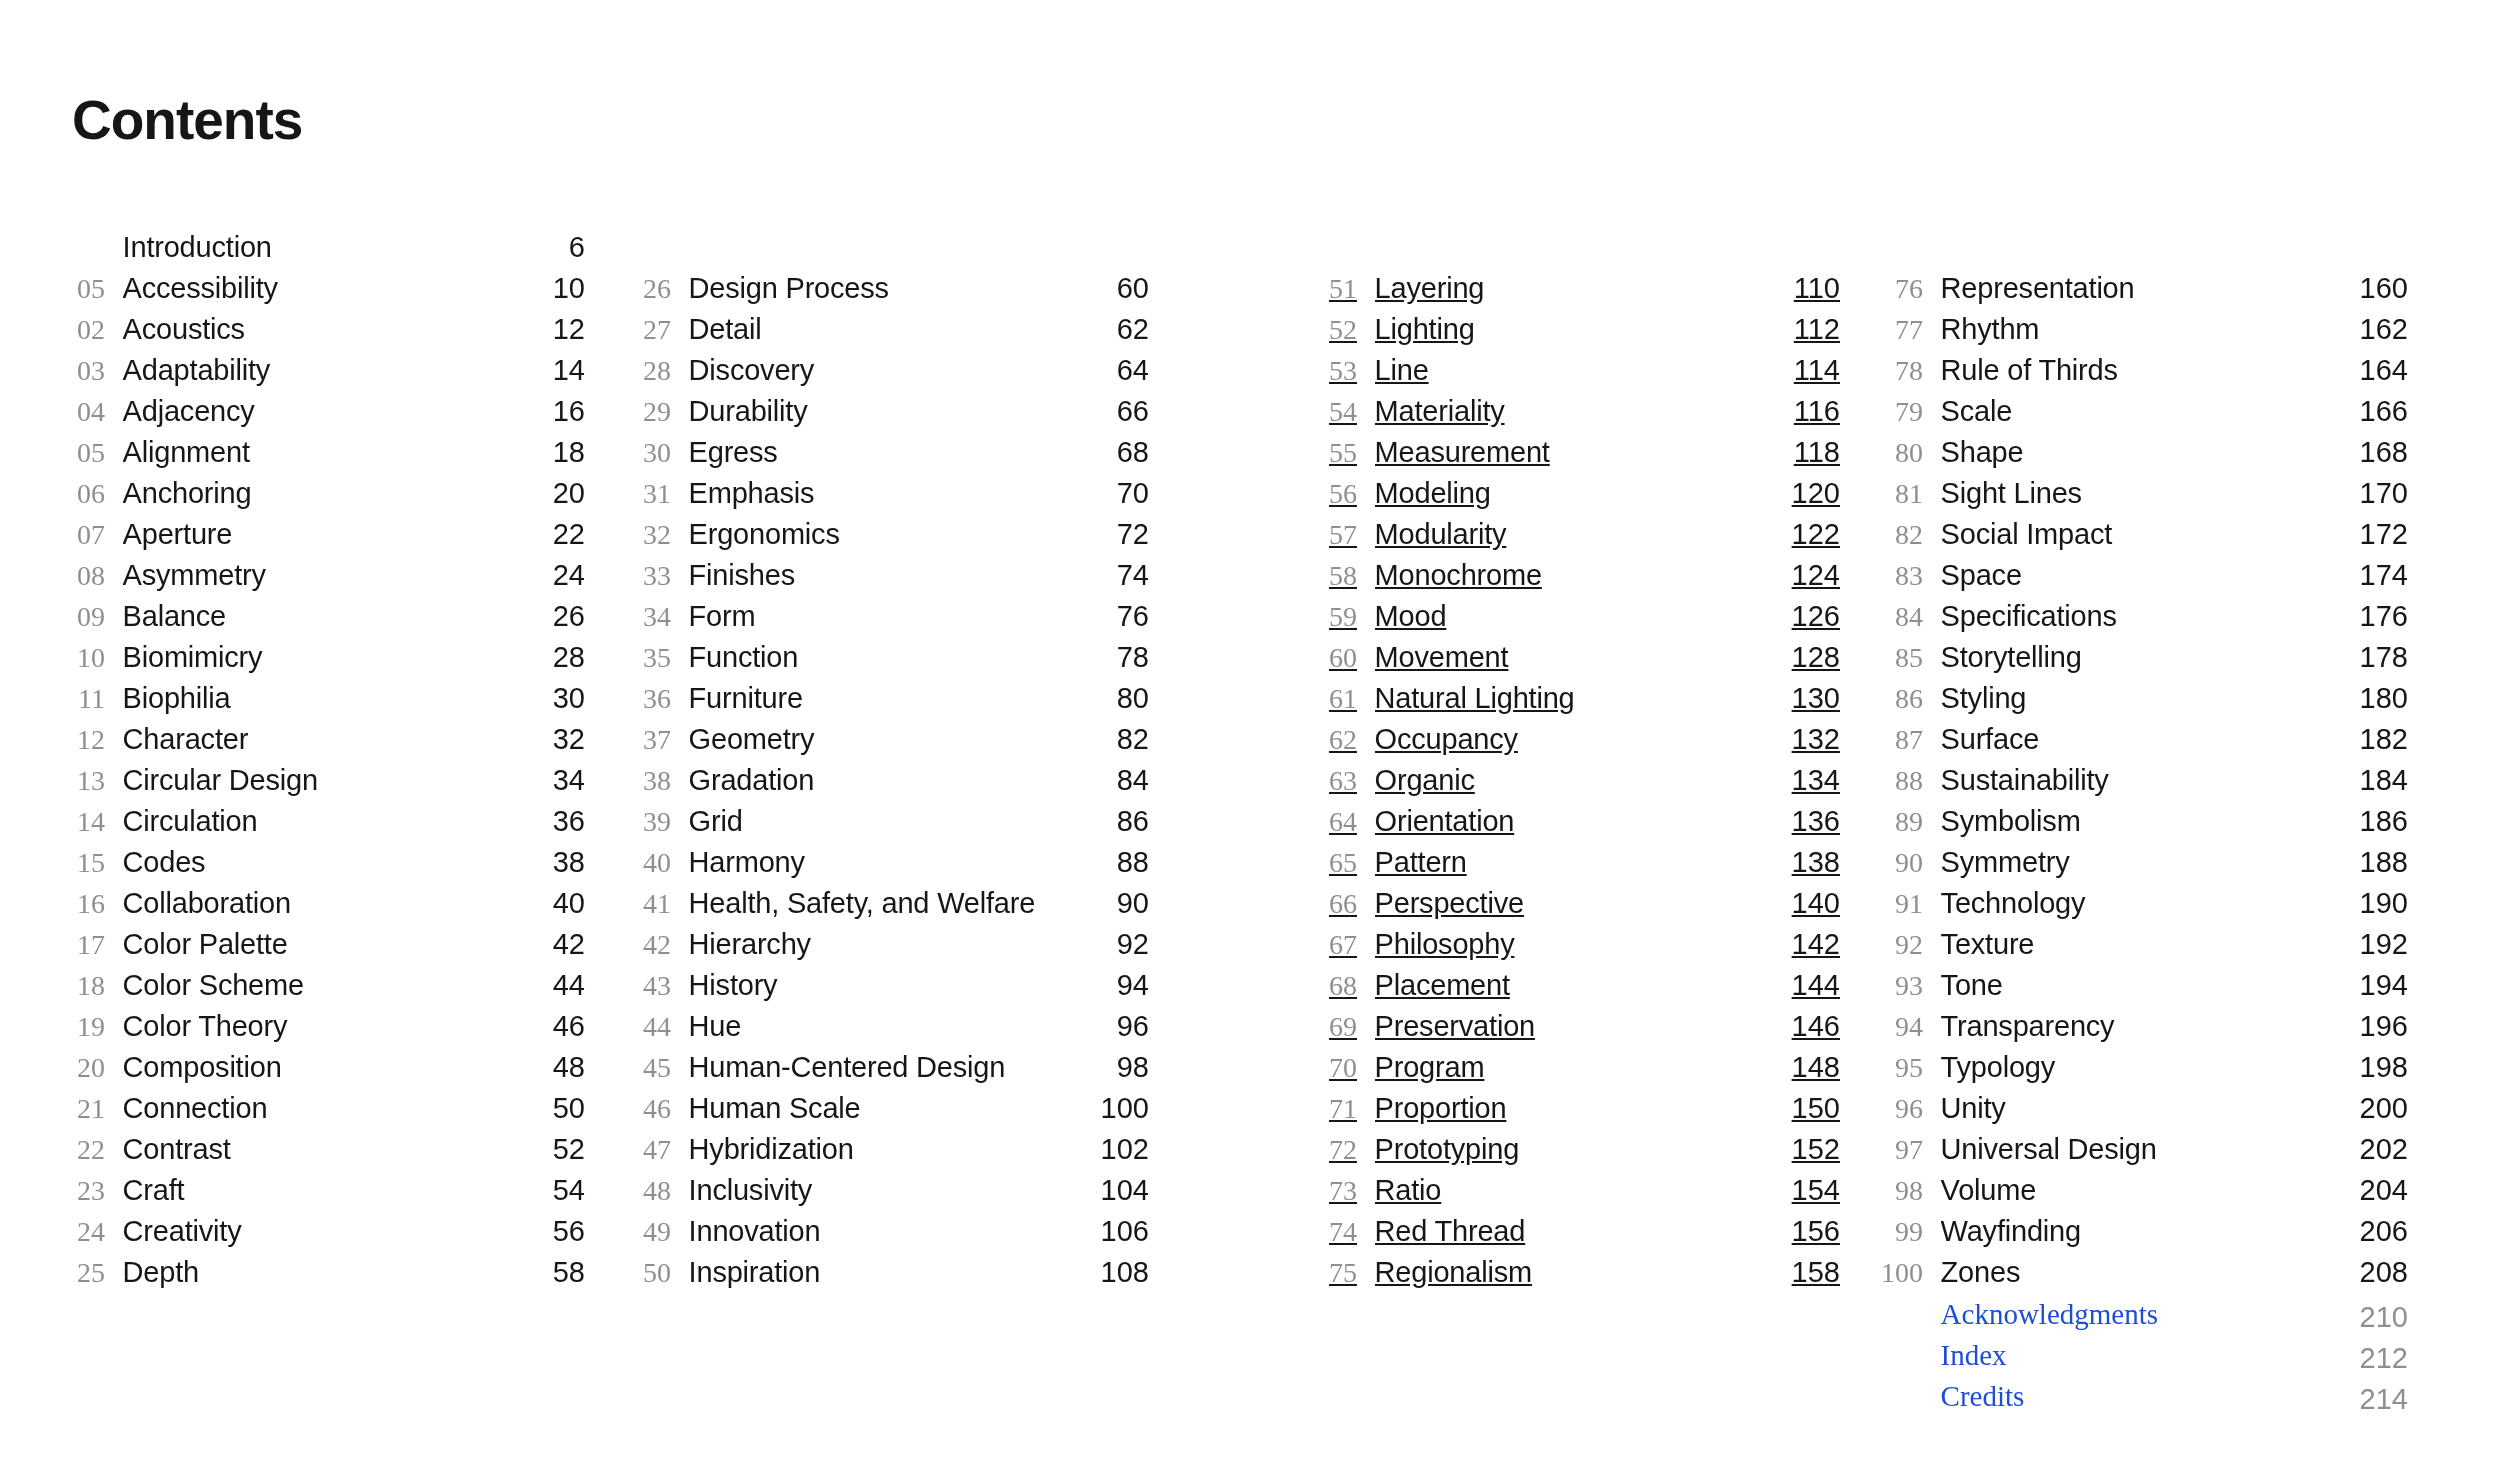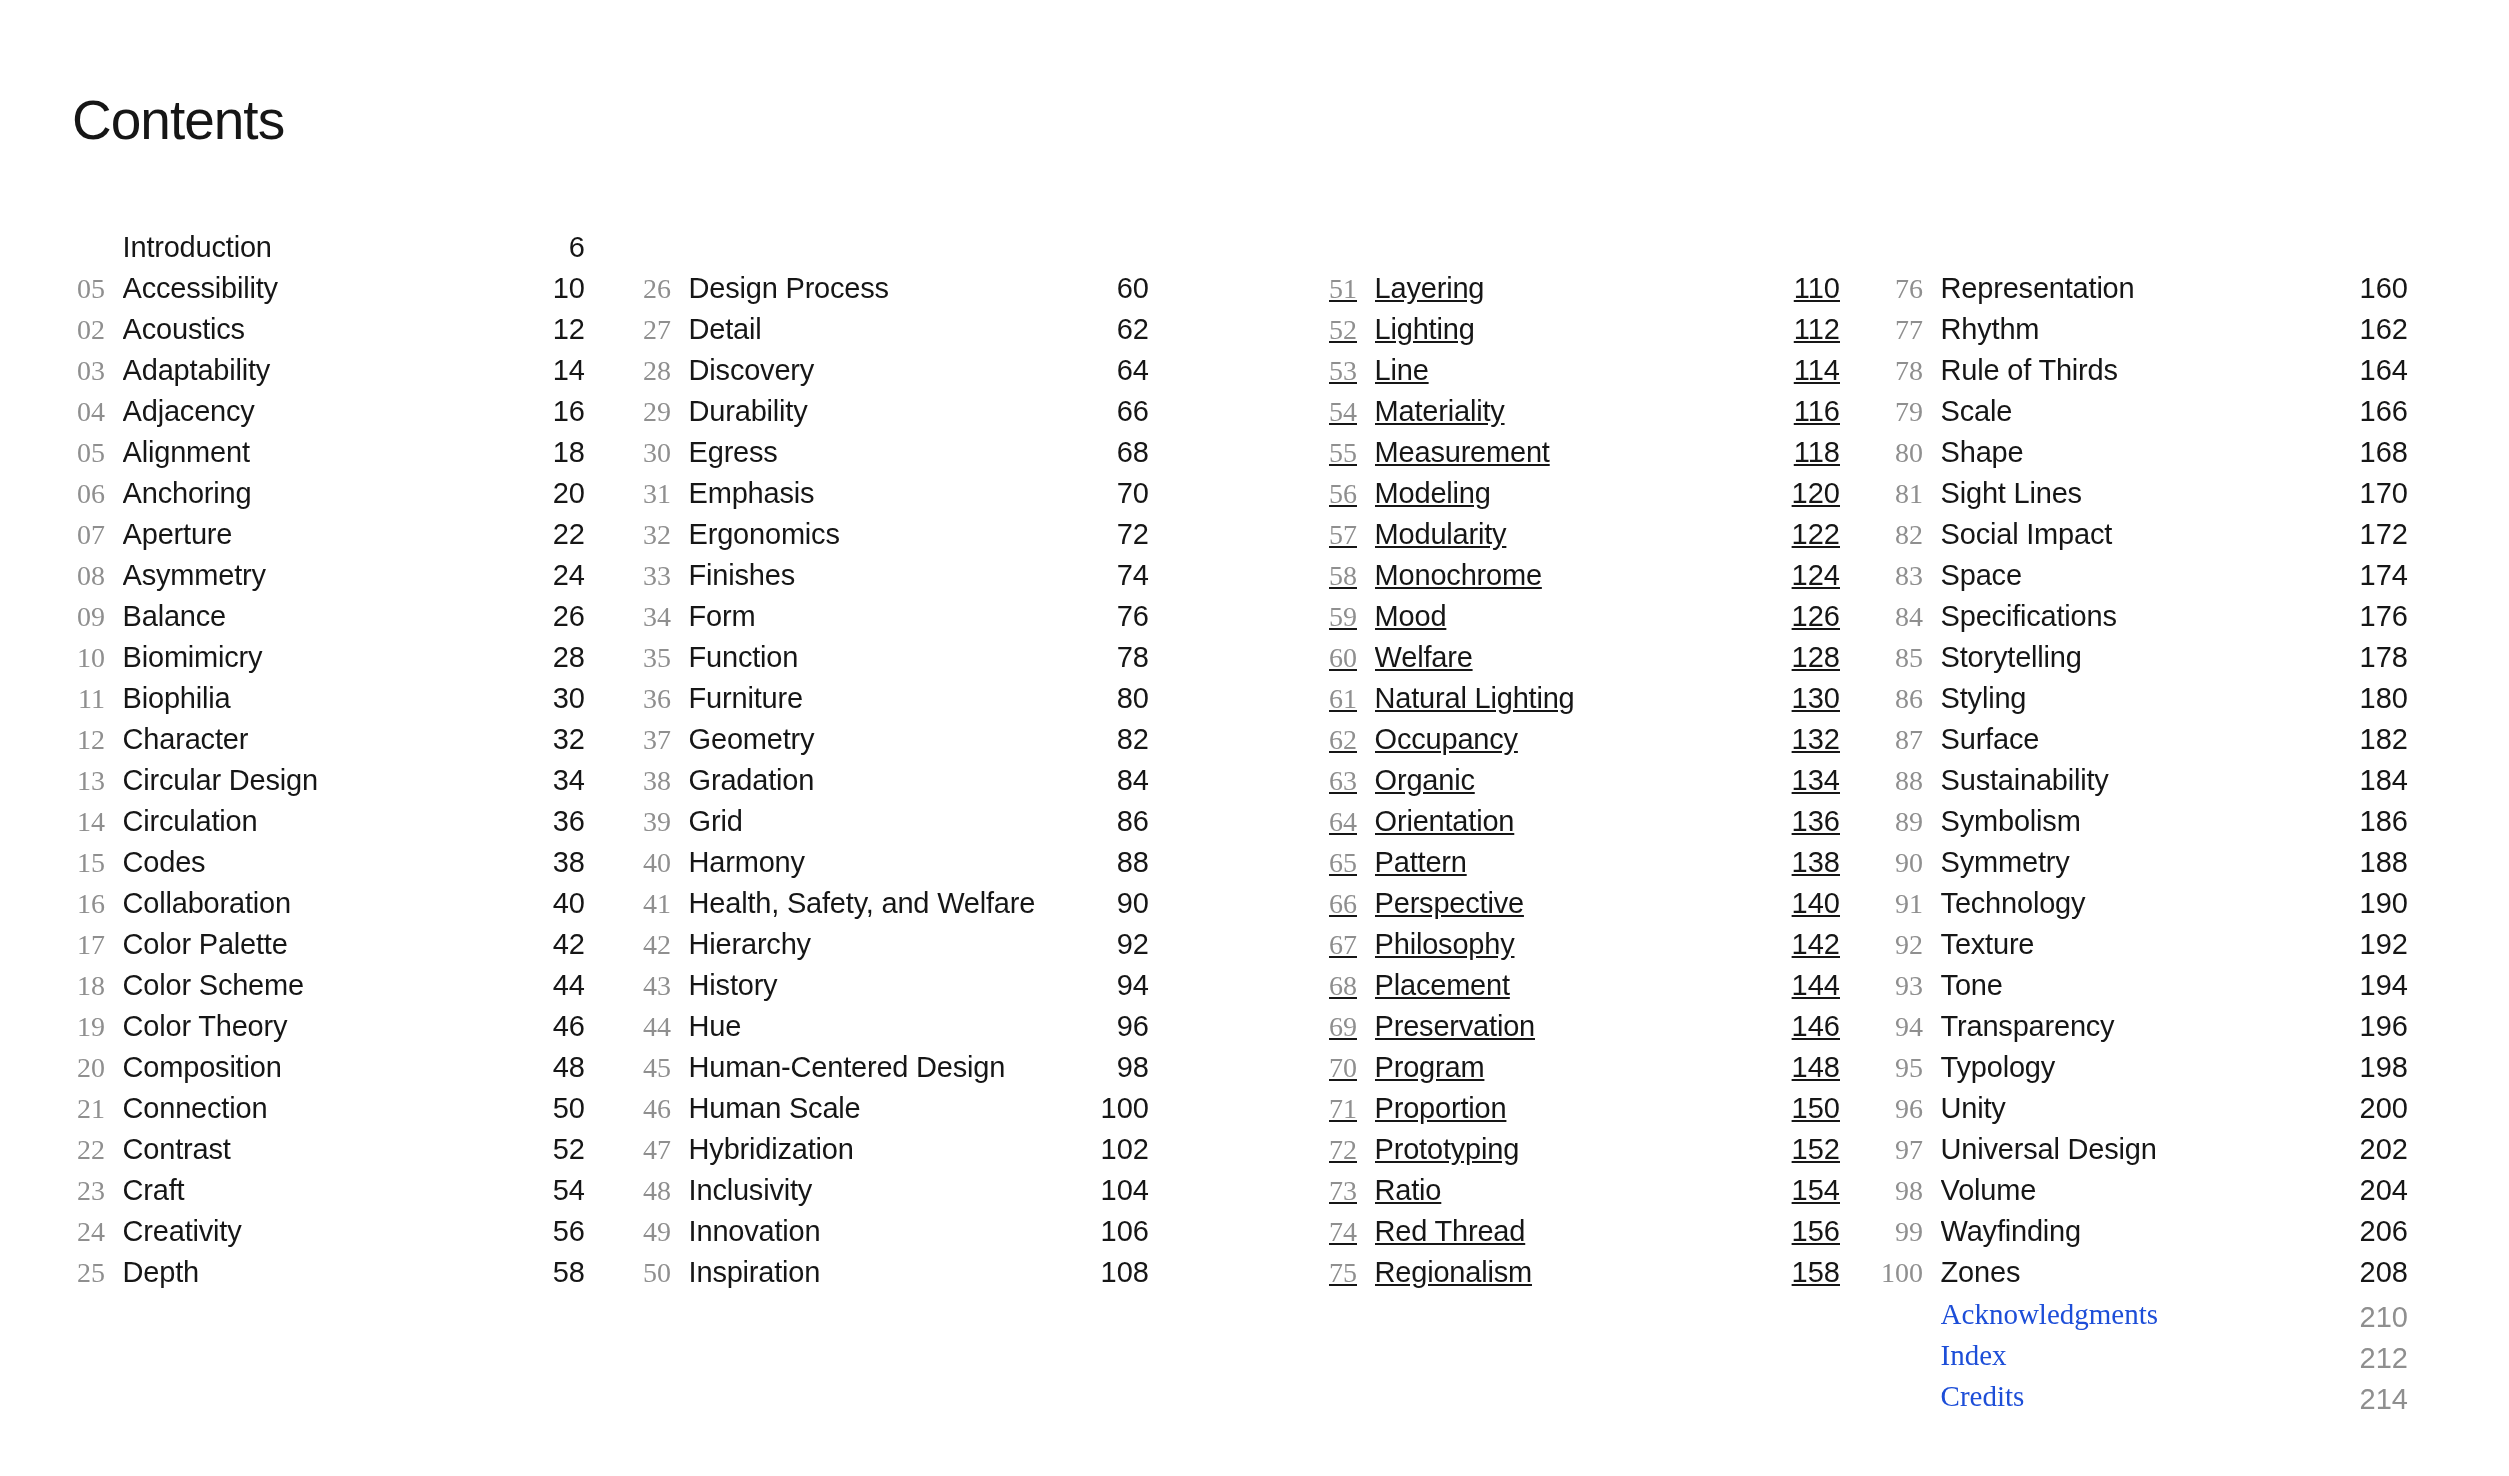--- a/index.html
+++ b/index.html
@@ -10,21 +10,21 @@
     background: #ffffff;
     font-family: "Liberation Sans", sans-serif;
     color: #161616;
     overflow: hidden;
   }
   .page-title {
     position: absolute;
     left: 72px;
     top: 51px;
     font-size: 55px;
-    font-weight: 400;
+    font-weight: 700;
     letter-spacing: -1px;
     color: #161616;
   }
   .toc-column {
     position: absolute;
     display: block;
   }
   #col-0 { left: 56px;   top: 227px;   width: 529px; }
   #col-1 { left: 622px;  top: 268px; width: 527px; }
   #col-2 { left: 1308px; top: 268px; width: 532px; text-decoration: underline; }
@@ -372,21 +372,21 @@
         <span class="title">Monochrome</span>
         <span class="page-num">124</span>
       </div>
       <div class="row">
         <span class="idx">59</span>
         <span class="title">Mood</span>
         <span class="page-num">126</span>
       </div>
       <div class="row">
         <span class="idx">60</span>
-        <span class="title">Welfare</span>
+        <span class="title">Movement</span>
         <span class="page-num">128</span>
       </div>
       <div class="row">
         <span class="idx">61</span>
         <span class="title">Natural Lighting</span>
         <span class="page-num">130</span>
       </div>
       <div class="row">
         <span class="idx">62</span>
         <span class="title">Occupancy</span>

